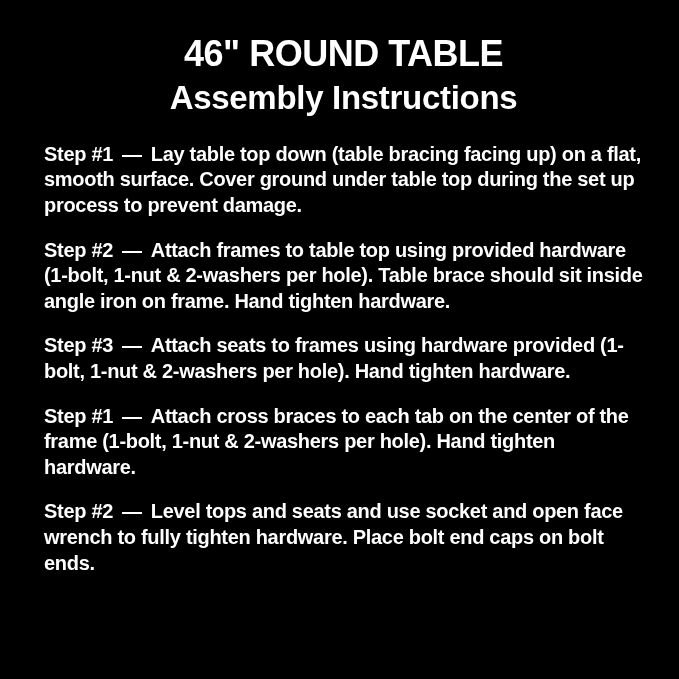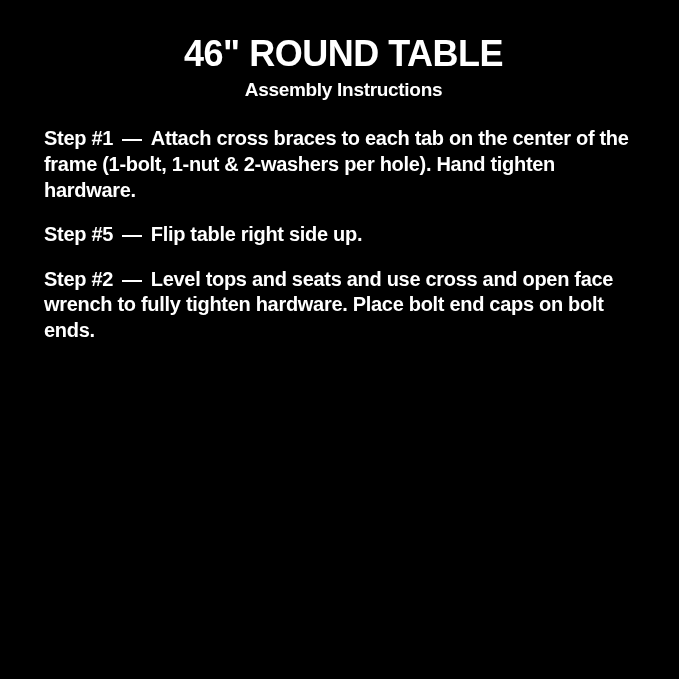--- a/index.html
+++ b/index.html
@@ -25,21 +25,21 @@
   }
   .title {
     margin: 0 0 6px 0;
     font-size: 36px;
     line-height: 1.1;
     letter-spacing: -0.5px;
     font-weight: 700;
   }
   .subtitle {
     margin: 0;
-    font-size: 19px;
+    font-size: 33px;
     line-height: 1.1;
     letter-spacing: -0.3px;
     font-weight: 700;
   }
   .steps {
     max-width: 600px;
   }
   .step {
     margin: 0 0 19px 0;
     font-size: 20px;
@@ -54,22 +54,24 @@
 </head>
 <body style="background: rgb(0, 0, 0);">
 
 <div class="sheet" style="color: rgb(255, 255, 255);">
   <div class="header">
     <h1 class="title">46" ROUND TABLE</h1>
     <h2 class="subtitle">Assembly Instructions</h2>
   </div>
 
   <div class="steps">
+    <p class="step"><span>Step #1</span><span class="dash">—</span><span>Lay table top down (table bracing facing up) on a flat, smooth surface. Cover ground under table top during the set up process to prevent damage.</span></p>
 
+    <p class="step"><span>Step #2</span><span class="dash">—</span><span>Attach frames to table top using provided hardware (1-bolt, 1-nut &amp; 2-washers per hole). Table brace should sit inside angle iron on frame. Hand tighten hardware.</span></p>
 
+    <p class="step"><span>Step #3</span><span class="dash">—</span><span>Attach seats to frames using hardware provided (1-bolt, 1-nut &amp; 2-washers per hole). Hand tighten hardware.</span></p>
 
     <p class="step"><span>Step #1</span><span class="dash">—</span><span>Attach cross braces to each tab on the center of the frame (1-bolt, 1-nut &amp; 2-washers per hole). Hand tighten hardware.</span></p>
 
-    <p class="step"><span>Step #5</span><span class="dash">—</span><span>Flip table right side up.</span></p>
 
-    <p class="step"><span>Step #2</span><span class="dash">—</span><span>Level tops and seats and use cross and open face wrench to fully tighten hardware. Place bolt end caps on bolt ends.</span></p>
+    <p class="step"><span>Step #2</span><span class="dash">—</span><span>Level tops and seats and use socket and open face wrench to fully tighten hardware. Place bolt end caps on bolt ends.</span></p>
   </div>
 </div>
 
 </body></html>

